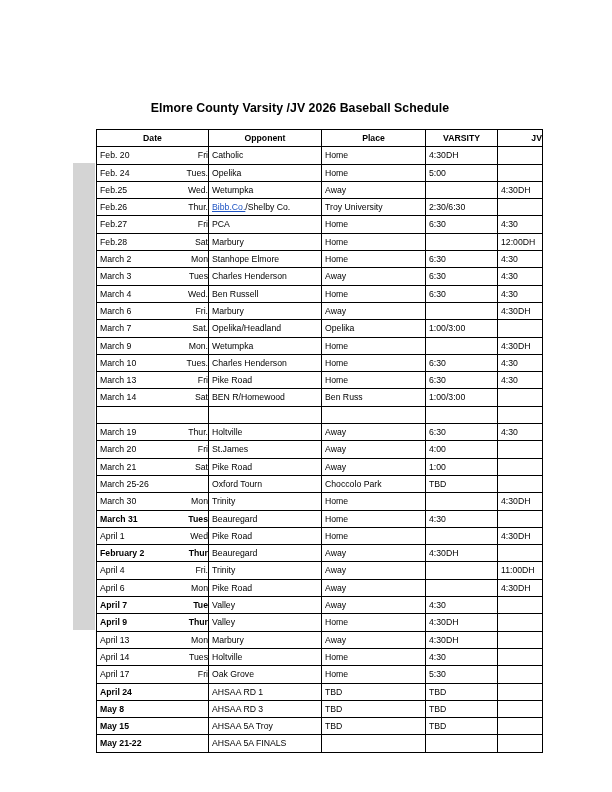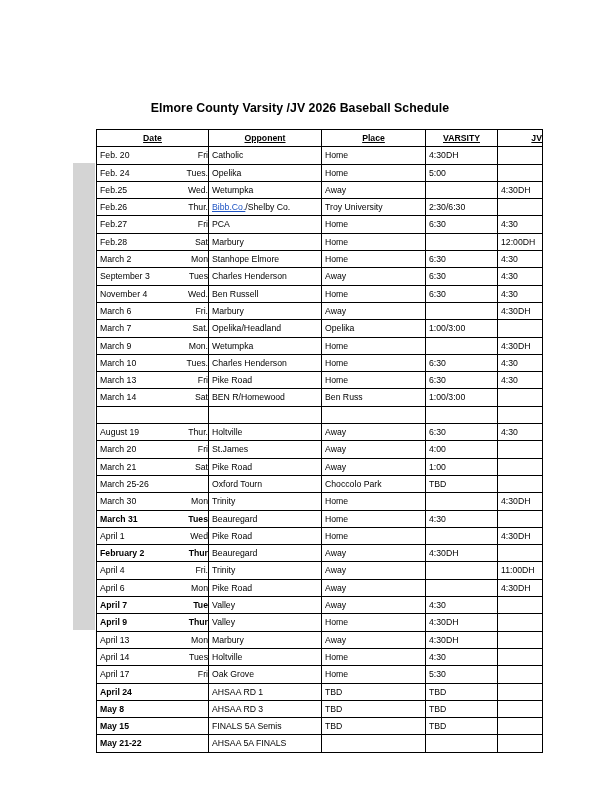--- a/index.html
+++ b/index.html
@@ -64,21 +64,20 @@
     font-weight: normal;
     text-align: left;
     vertical-align: middle;
     overflow: hidden;
     white-space: nowrap;
   }
   #schedule-table thead th {
     text-align: center;
     font-weight: bold;
     padding-left: 0;
-    text-decoration: underline;
   }
   #schedule-table th.jv-head {
     text-align: right;
     padding-left: 3px;
   }
 
   
   col.c-date  { width: 112px; }
   col.c-opp   { width: 113px; }
   col.c-place { width: 104px; }
@@ -226,33 +225,33 @@
             </div>
           </td>
           <td>Stanhope  Elmore</td>
           <td>Home</td>
           <td>6:30</td>
           <td>4:30</td>
         </tr>
         <tr>
           <td class="date-cell">
             <div class="date-inner">
-              <span>September 3</span>
+              <span>March 3</span>
               <span class="date-day">Tues</span>
             </div>
           </td>
           <td>Charles Henderson</td>
           <td>Away</td>
           <td>6:30</td>
           <td>4:30</td>
         </tr>
         <tr>
           <td class="date-cell">
             <div class="date-inner">
-              <span>November 4</span>
+              <span>March 4</span>
               <span class="date-day">Wed.</span>
             </div>
           </td>
           <td>Ben Russell</td>
           <td>Home</td>
           <td>6:30</td>
           <td>4:30</td>
         </tr>
         <tr>
           <td class="date-cell">
@@ -329,21 +328,21 @@
         <tr class="spacer-row">
           <td class="sp-first"></td>
           <td></td>
           <td></td>
           <td></td>
           <td></td>
         </tr>
         <tr>
           <td class="date-cell">
             <div class="date-inner">
-              <span>August 19</span>
+              <span>March 19</span>
               <span class="date-day">Thur.</span>
             </div>
           </td>
           <td>Holtville</td>
           <td>Away</td>
           <td>6:30</td>
           <td>4:30</td>
         </tr>
         <tr>
           <td class="date-cell">
@@ -537,21 +536,21 @@
           <td>TBD</td>
           <td></td>
         </tr>
         <tr class="bold-row">
           <td class="date-cell">
             <div class="date-inner">
               <span>May 15</span>
               <span class="date-day"></span>
             </div>
           </td>
-          <td>FINALS 5A Semis</td>
+          <td>AHSAA 5A Troy</td>
           <td>TBD</td>
           <td>TBD</td>
           <td></td>
         </tr>
         <tr class="bold-row">
           <td class="date-cell">
             <div class="date-inner">
               <span>May 21-22</span>
               <span class="date-day"></span>
             </div>

